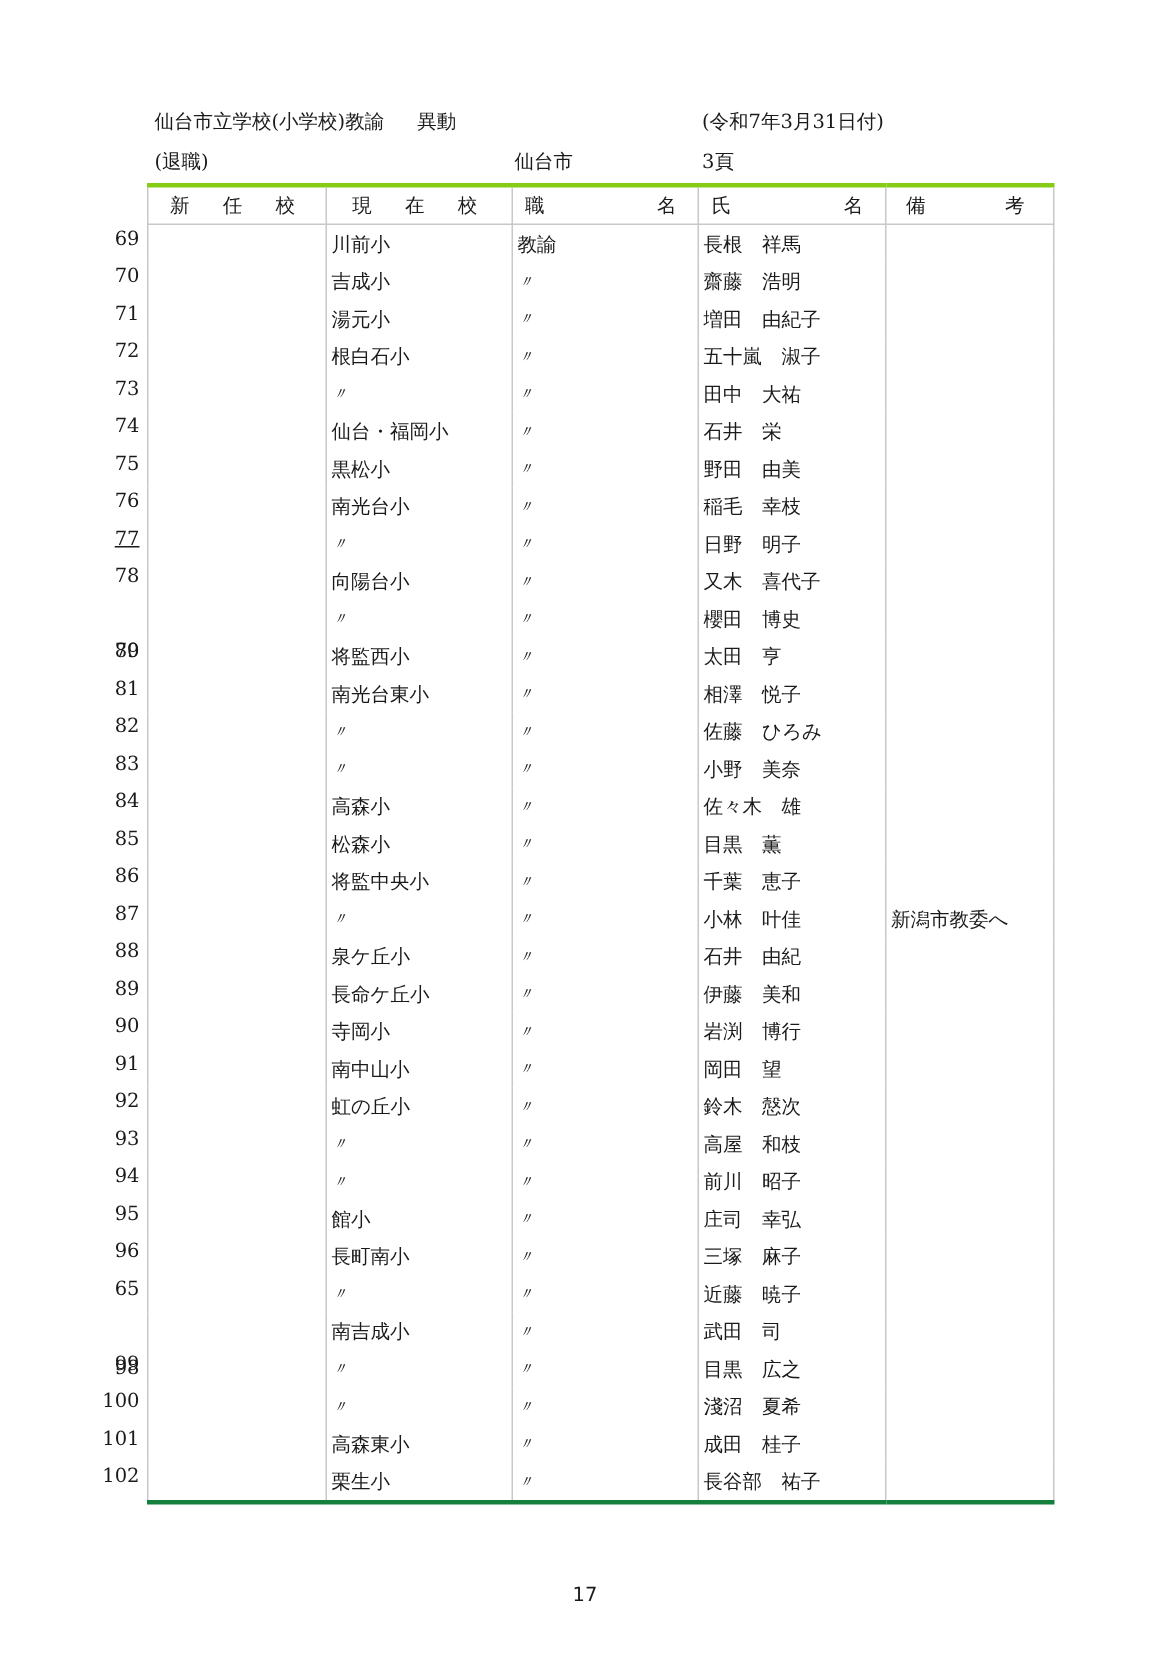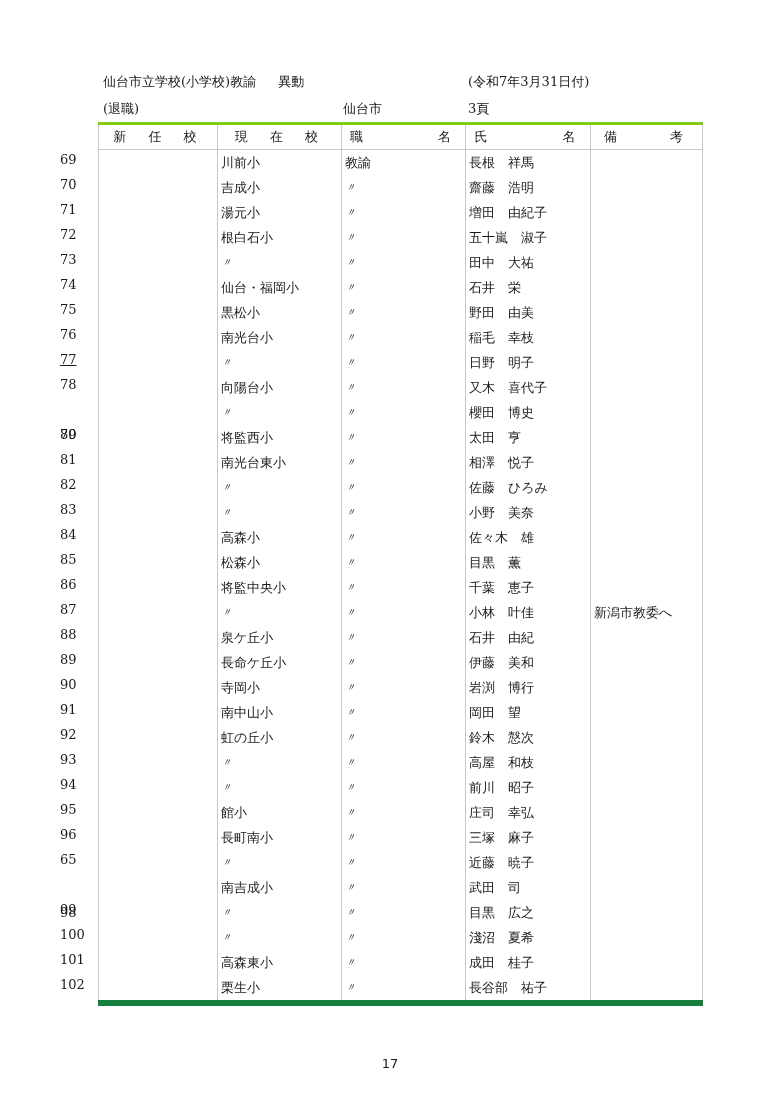--- a/index.html
+++ b/index.html
@@ -13,26 +13,26 @@
   #city { left: 343px; top: 101px; }
   #page-of { left: 468px; top: 101px; }
 
   table.grid { position: absolute; left: 98px; top: 122px; border-collapse: collapse;
                table-layout: fixed; width: 604px; font-size: 13px; }
   table.grid th, table.grid td { border-left: 1px solid #c8c8c8; border-right: 1px solid #c8c8c8;
                padding: 0 0 0 3px; white-space: nowrap; overflow: visible; }
   table.grid th { height: 24px; font-weight: normal; text-align: center;
                   border-top: 3px solid #84cc16; border-bottom: 1px solid #c8c8c8; letter-spacing: 9px; }
   table.grid td { height: 25px; vertical-align: middle; }
-  table.grid tr:last-child td { border-bottom: 6px solid #15803d; }
+  table.grid tr:last-child td { border-bottom: 3px solid #15803d; }
   col.c1 { width: 119px; } col.c2 { width: 124px; } col.c3 { width: 124px; }
   col.c4 { width: 125px; } col.c5 { width: 112px; }
   th.wide-spread { letter-spacing: 0; }
   .ditto { font-size: 11px; font-style: italic; padding-left: 4px; }
-  .rn { position: absolute; left: 60px; width: 33px; text-align: left; font-size: 13px;
+  .rn { position: absolute; left: 60px; width: 33px; text-align: right; font-size: 13px;
         line-height: 25px; }
   .pgnum { position: absolute; left: 0; width: 780px; top: 1056px; text-align: center;
            font-family: "DejaVu Sans", "Liberation Sans", sans-serif; font-size: 13px; }
 </style>
 </head>
 <body>
 
 <div class="hdr" id="title">
   <span>仙台市立学校(小学校)教諭</span><span class="gap"></span><span>異動</span>
 </div>

